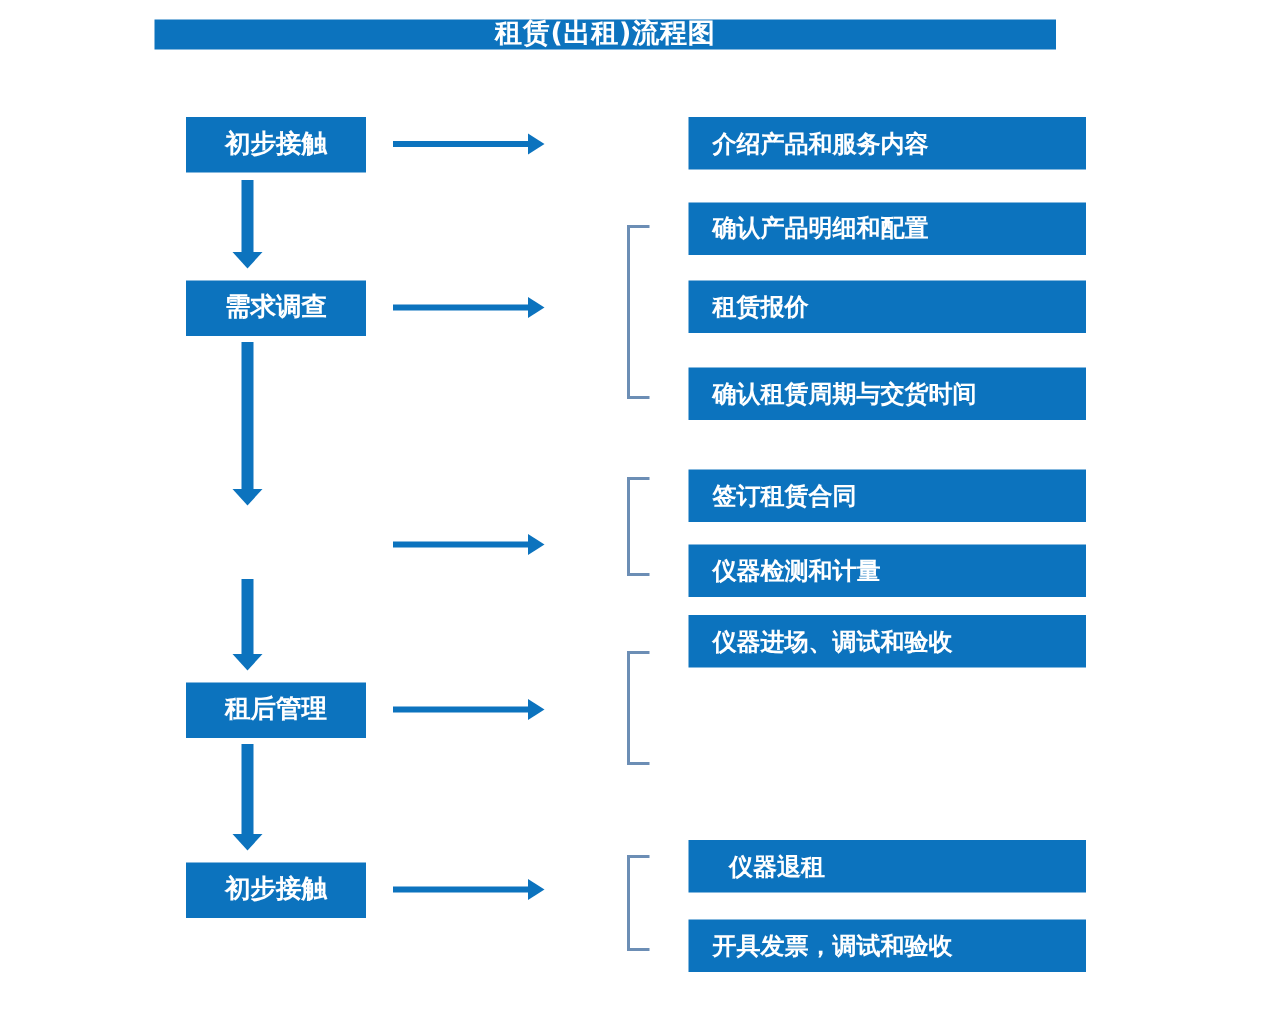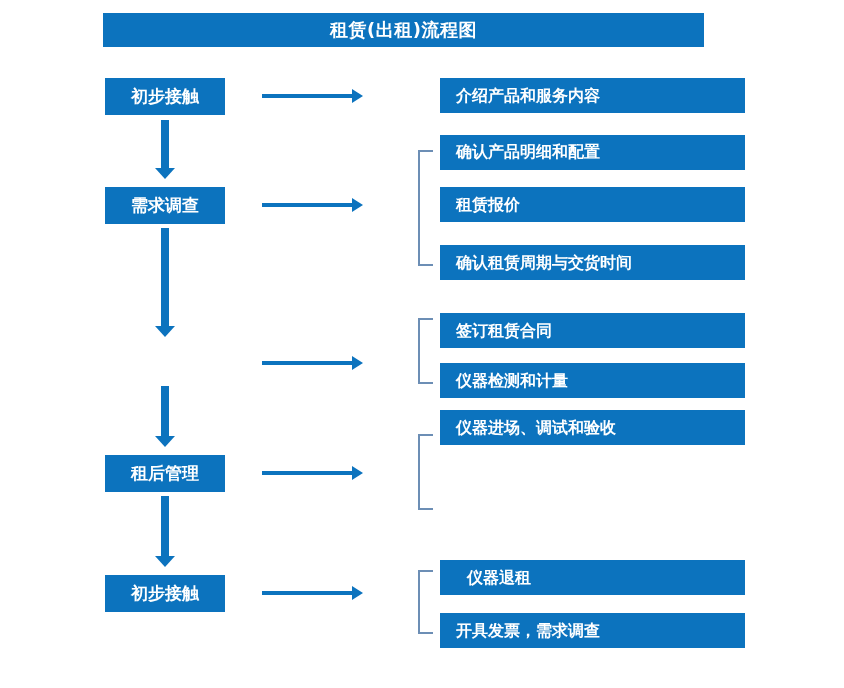--- a/index.html
+++ b/index.html
@@ -18,21 +18,21 @@
     background: #ffffff;
     overflow: hidden;
   }
 
   
   .title-bar {
     position: absolute;
     left: 103px;
     top: 13px;
     width: 601px;
-    height: 34px;
+    height: 20px;
     background: #0C73BE;
     display: flex;
     align-items: center;
     justify-content: center;
   }
   .title-bar .title-text {
     color: #ffffff;
     font-size: 18px;
     font-weight: bold;
     letter-spacing: 0.5px;
@@ -40,20 +40,21 @@
     white-space: nowrap;
   }
 
   
   .box {
     position: absolute;
     background: #0C73BE;
     display: flex;
     align-items: center;
     box-sizing: border-box;
+    margin-left: 19px;
   }
   .box .box-text {
     color: #ffffff;
     font-size: 17px;
     font-weight: bold;
     line-height: 1;
     white-space: nowrap;
   }
 
   
@@ -63,21 +64,21 @@
     height: 37px;
     justify-content: center;
   }
   .box.stage .box-text {
     font-size: 17px;
   }
 
   
   .box.detail {
     left: 440px;
-    width: 305px;
+    width: 265px;
     height: 35px;
     padding-left: 16px;
     justify-content: flex-start;
   }
   .box.detail .box-text {
     font-size: 16px;
   }
 
   
   .h-arrow {
@@ -220,16 +221,16 @@
   <div class="box detail" style="top:313px;">
     <span class="box-text">签订租赁合同</span>
   </div>
   <div class="box detail" style="top:410px;">
     <span class="box-text">仪器进场、调试和验收</span>
   </div>
   <div class="box detail" style="top:560px;padding-left:27px;">
     <span class="box-text">仪器退租</span>
   </div>
   <div class="box detail" style="top:613px;">
-    <span class="box-text">开具发票，需求调查</span>
+    <span class="box-text">开具发票，调试和验收</span>
   </div>
 
 </div>
 
 </body></html>

